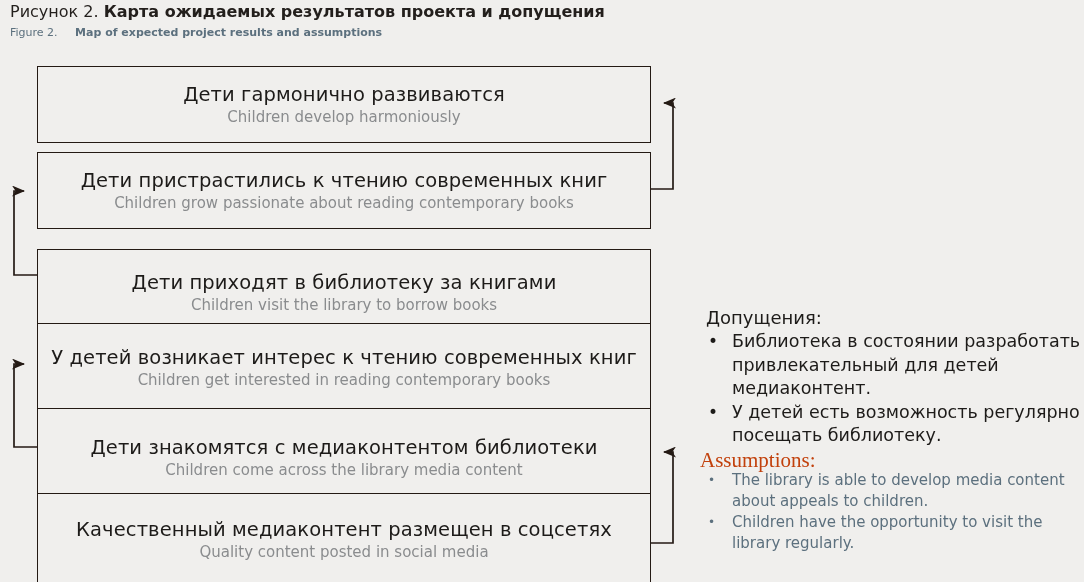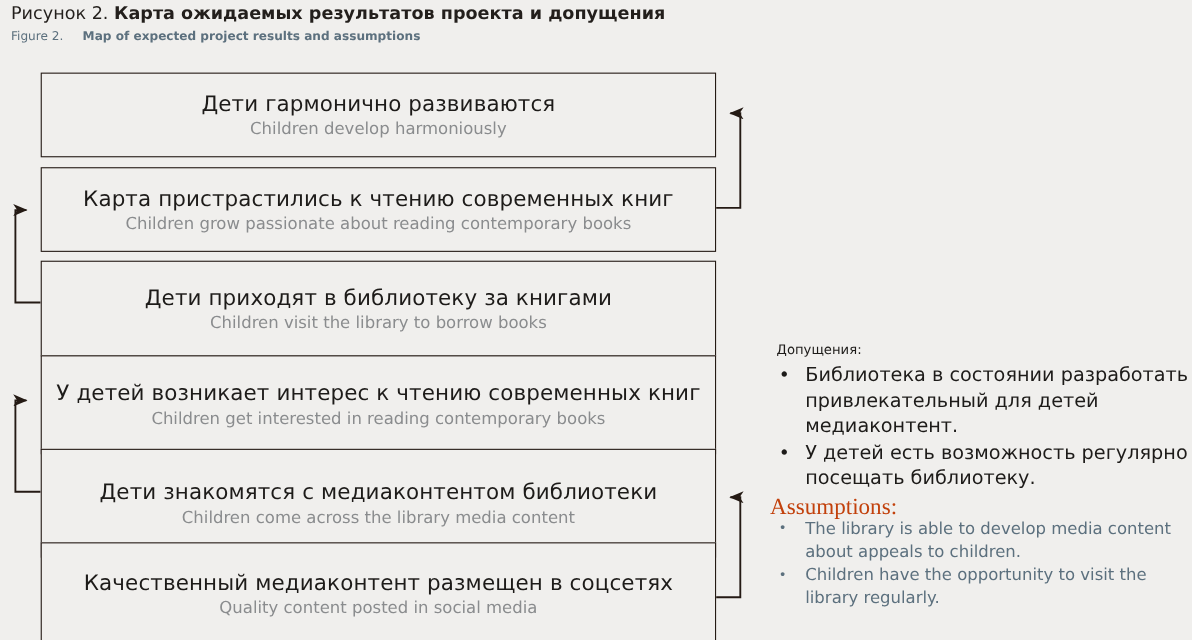--- a/index.html
+++ b/index.html
@@ -34,31 +34,31 @@
   .box-ru{
     font-size:19.5px;color:#1d1b19;line-height:23px;
     white-space:nowrap;letter-spacing:.1px;
   }
   .box-en{
     font-size:15px;color:#8a8c8e;line-height:19px;
     white-space:nowrap;margin-top:2px;
   }
   .b1{top:66px;height:77px;}
   .b2{top:152px;height:77px;}
-  .b3{top:237px;height:87px;}
+  .b3{top:249px;height:87px;}
   .b4{top:323px;height:90px;}
   .b5{top:408px;height:99px;}
   .b6{top:493px;height:94px;}
 
   
   .wires{position:absolute;left:0;top:0;width:1084px;height:582px;}
 
   
   .assump{position:absolute;left:700px;top:306px;width:384px;}
-  .as-head-ru{font-size:12px;color:#1d1b19;line-height:24px;margin-left:6px;}
+  .as-head-ru{font-size:18px;color:#1d1b19;line-height:24px;margin-left:6px;}
   .as-head-en{font-size:21px;color:#c2410c;line-height:20px;margin-top:2px;font-family:Liberation Serif, serif;}
   ul.as-list{list-style:none;margin:0;padding:0;}
   ul.as-list li{position:relative;padding-left:32px;}
   ul.as-list li .bul{position:absolute;left:8px;top:0;}
   .as-list-ru li{font-size:17.5px;color:#1d1b19;line-height:23.5px;}
   .as-list-ru li .bul{font-size:17px;color:#1d1b19;line-height:23.5px;}
   .as-list-en li{font-size:15px;color:#5c707e;line-height:21px;padding-left:30px;}
   .as-list-en li .bul{font-size:12px;color:#5c707e;line-height:21px;left:10px;}
 </style>
 </head>
@@ -103,21 +103,21 @@
       <path d="M651,543 L673,543 L673,452 L664,452" fill="none" stroke="#241a14" stroke-width="1.7" marker-end="url(#arw-l)"></path>
     </g>
   </svg>
 
   <div class="box b1">
     <div class="box-ru">Дети гармонично развиваются</div>
     <div class="box-en">Children develop harmoniously</div>
   </div>
 
   <div class="box b2">
-    <div class="box-ru">Карта пристрастились к чтению современных книг</div>
+    <div class="box-ru">Дети пристрастились к чтению современных книг</div>
     <div class="box-en">Children grow passionate about reading contemporary books</div>
   </div>
 
   <div class="box b3">
     <div class="box-ru">Дети приходят в библиотеку за книгами</div>
     <div class="box-en">Children visit the library to borrow books</div>
   </div>
 
   <div class="box b4">
     <div class="box-ru">У детей возникает интерес к чтению современных книг</div>

